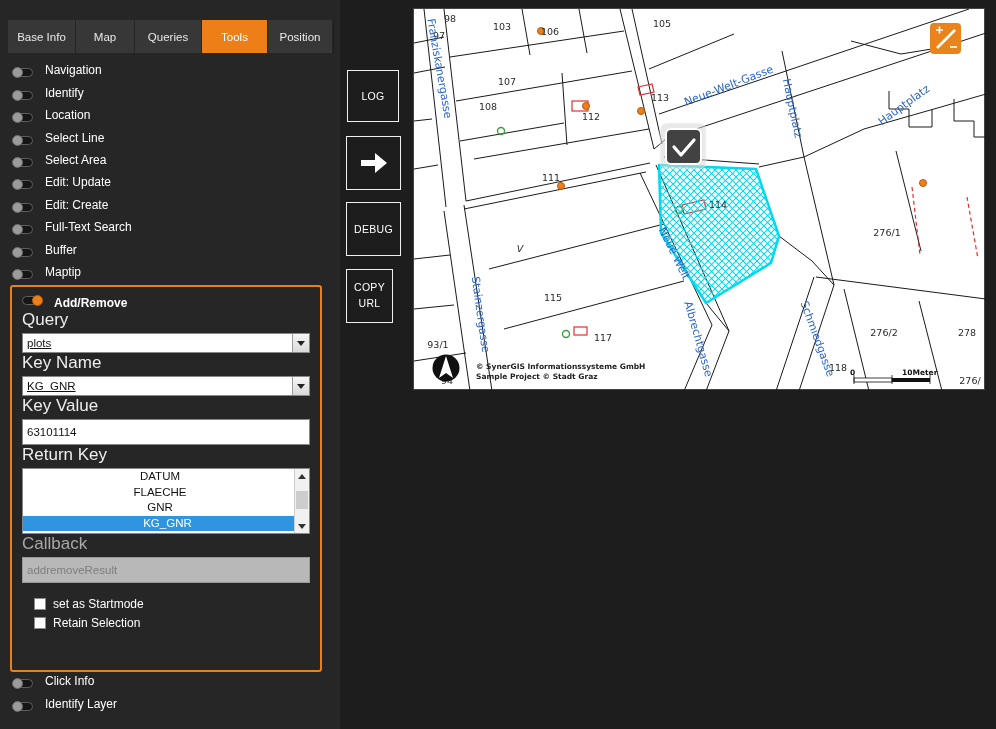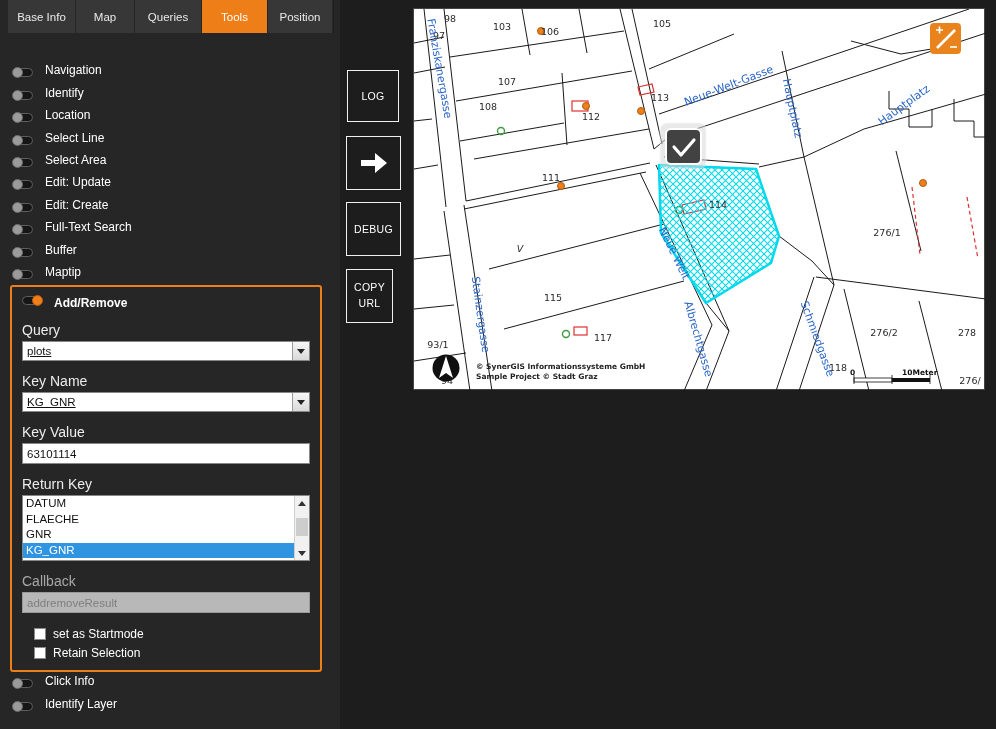--- a/index.html
+++ b/index.html
@@ -2,21 +2,21 @@
 <html><head>
 <meta charset="utf-8">
 <style>
   * { margin:0; padding:0; box-sizing:border-box; }
   html,body { width:996px; height:729px; background:#1d1d1d; overflow:hidden;
               font-family:"Liberation Sans", sans-serif; }
 
   
   .left-panel { position:absolute; left:0; top:0; width:340px; height:729px; background:#262626; }
 
-  .tabbar { position:absolute; left:8px; top:0; width:326px; height:33px; display:flex; background:#1f1f1f; }
+  .tabbar { position:absolute; left:8px; top:20px; width:326px; height:33px; display:flex; background:#1f1f1f; }
   .tab { height:33px; display:flex; align-items:center; justify-content:center;
          background:#373737; color:#e9e9e9; font-size:11.5px; cursor:default;
          border-right:1px solid #262626; }
   .tab.active { background:#ee7e17; color:#fff; }
   .tab:nth-child(1){width:68px}.tab:nth-child(2){width:59px}.tab:nth-child(3){width:67px}
   .tab:nth-child(4){width:66px}.tab:nth-child(5){width:65px}
 
   .toggle-row { height:22.4px; display:flex; align-items:flex-end; }
   .toggle { position:relative; width:20px; height:9px; background:#161616;
             border:1px solid #5f5f5f; border-radius:5px; margin-right:12px; flex:none; }
@@ -26,37 +26,37 @@
   .toggle-row .tlabel { color:#fff; font-size:12px; }
 
   .toggles-top { position:absolute; left:13px; top:55px; width:310px; }
   .toggles-bottom { position:absolute; left:13px; top:666px; width:310px; }
 
   
   .ar-panel { position:absolute; left:10px; top:285px; width:312px; height:387px;
               border:2px solid #ee7e17; border-radius:3px; padding:6px 10px 0 10px; }
   .ar-header { display:flex; margin-top:3px; }
   .ar-header .tlabel { color:#fff; font-size:12px; font-weight:bold; }
-  .flabel { color:#ededed; font-size:14px; margin-top:12px; margin-bottom:3px; }
+  .flabel { color:#ededed; font-size:17px; margin-bottom:3px; }
   .flabel.dim { color:#a8a8a8; }
 
   .combo { position:relative; width:288px; height:20px; background:#fff; border:1px solid #878787;
            font-size:11.5px; color:#111; line-height:18px; padding-left:4px;text-decoration:underline; }
   .combo .dd { position:absolute; right:0; top:0; width:17px; height:18px;
                background:linear-gradient(#f6f6f6,#d9d9d9); border-left:1px solid #9a9a9a;
                display:flex; align-items:center; justify-content:center; }
   .combo .dd::after { content:""; border:4px solid transparent; border-top:5px solid #222; margin-top:5px; }
 
   .tinput { width:288px; height:21px; background:#fff; border:1px solid #878787;
-            font-family:"Liberation Sans",sans-serif; font-size:11.5px; color:#111; padding:2px 4px; }
+            font-family:"Liberation Sans",sans-serif; font-size:11.5px; color:#111; padding:12px 4px; }
   .tinput.disabled { background:#b8b8b8; border-color:#9a9a9a; color:#7e7e7e; }
 
   .listbox { position:relative; width:288px; height:66px; background:#fff; border:1px solid #878787;
              font-size:11.5px; color:#111; overflow:hidden; }
-  .lb-item { height:15.5px; line-height:15.5px; padding-left:3px; width:calc(100% - 15px); }
+  .lb-item { height:15.5px; line-height:15.5px; padding-left:3px; width:calc(100% - 15px);text-align:center; }
   .lb-item.selected { background:#3095e0; color:#fff; width:100%; }
   .lb-sb { position:absolute; right:0; top:0; bottom:0; width:15px; background:#f1f1f1; border-left:1px solid #cfcfcf; }
   .lb-up,.lb-down { position:absolute; left:0; width:14px; height:14px; display:flex; align-items:center; justify-content:center; }
   .lb-up{top:0} .lb-down{bottom:0}
   .lb-up::after { content:""; border:4px solid transparent; border-bottom:5px solid #333; margin-bottom:4px;}
   .lb-down::after { content:""; border:4px solid transparent; border-top:5px solid #333; margin-top:4px;}
   .lb-thumb { position:absolute; left:1px; top:22px; width:12px; height:18px; background:#cdcdcd; }
 
   .cb-row { display:flex; align-items:center; margin-left:12px; }
   .cb-row.first { margin-top:14px; }

